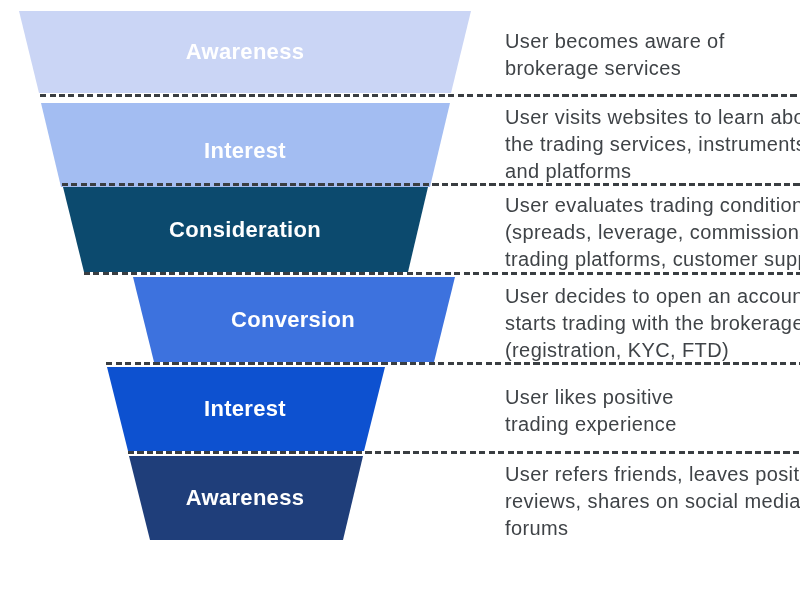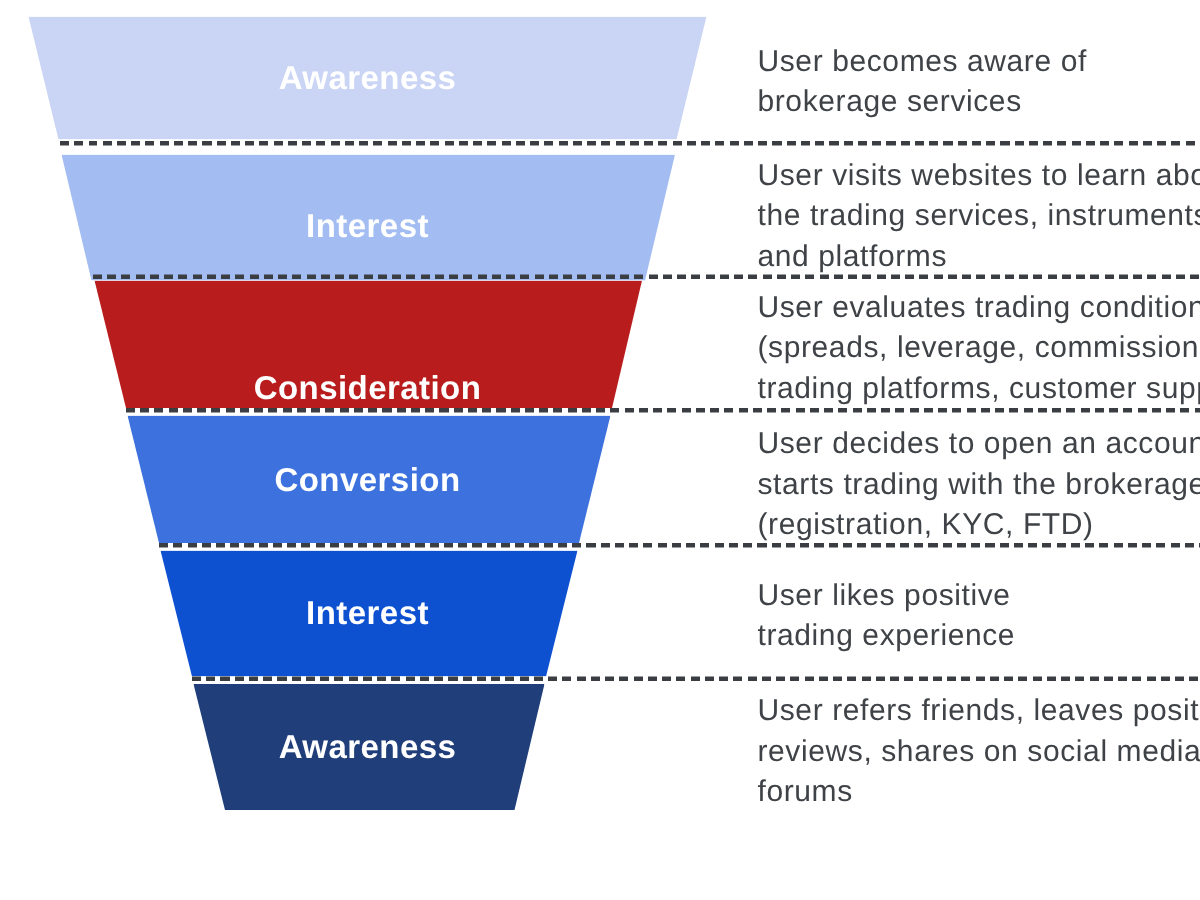--- a/index.html
+++ b/index.html
@@ -65,24 +65,24 @@
 <body>
 
 <div class="canvas">
 
   <div class="stage s1" style="background-color: rgb(202, 213, 245);">
     <span class="stage-label">Awareness</span>
   </div>
   <div class="stage s2" style="background-color: rgb(163, 189, 242);">
     <span class="stage-label">Interest</span>
   </div>
-  <div class="stage s3" style="background-color: #b91c1c; align-items: flex-end;">
+  <div class="stage s3" style="background-color: #0c4a6e;">
     <span class="stage-label">Consideration</span>
   </div>
-  <div class="stage s4" style="background-color: rgb(61, 114, 222);">
+  <div class="stage s4" style="background-color: rgb(61, 114, 222); margin-left: 48px;">
     <span class="stage-label">Conversion</span>
   </div>
   <div class="stage s5" style="background-color: rgb(13, 81, 208);">
     <span class="stage-label">Interest</span>
   </div>
   <div class="stage s6" style="background-color: rgb(31, 62, 122);">
     <span class="stage-label">Awareness</span>
   </div>
 
   <div class="separator sep1"></div>

